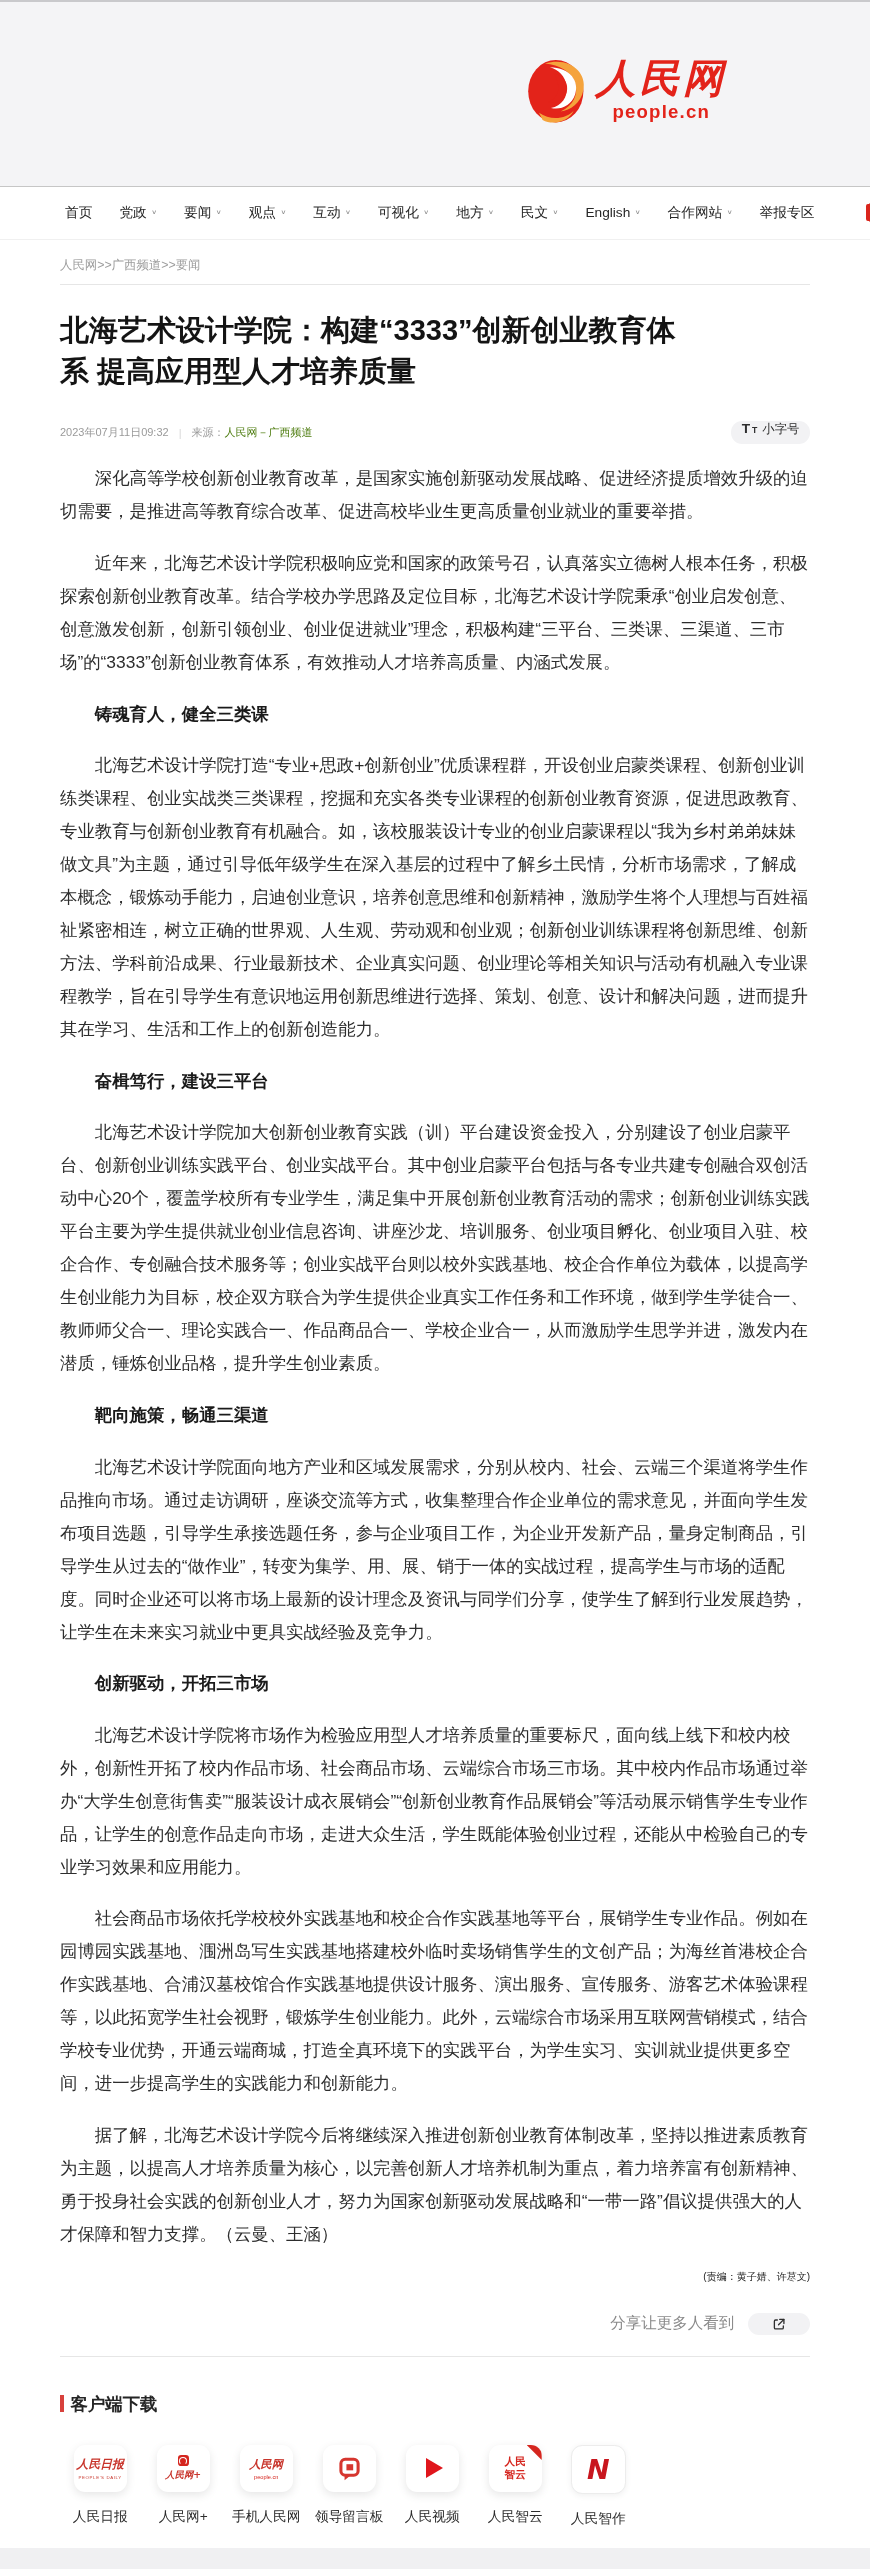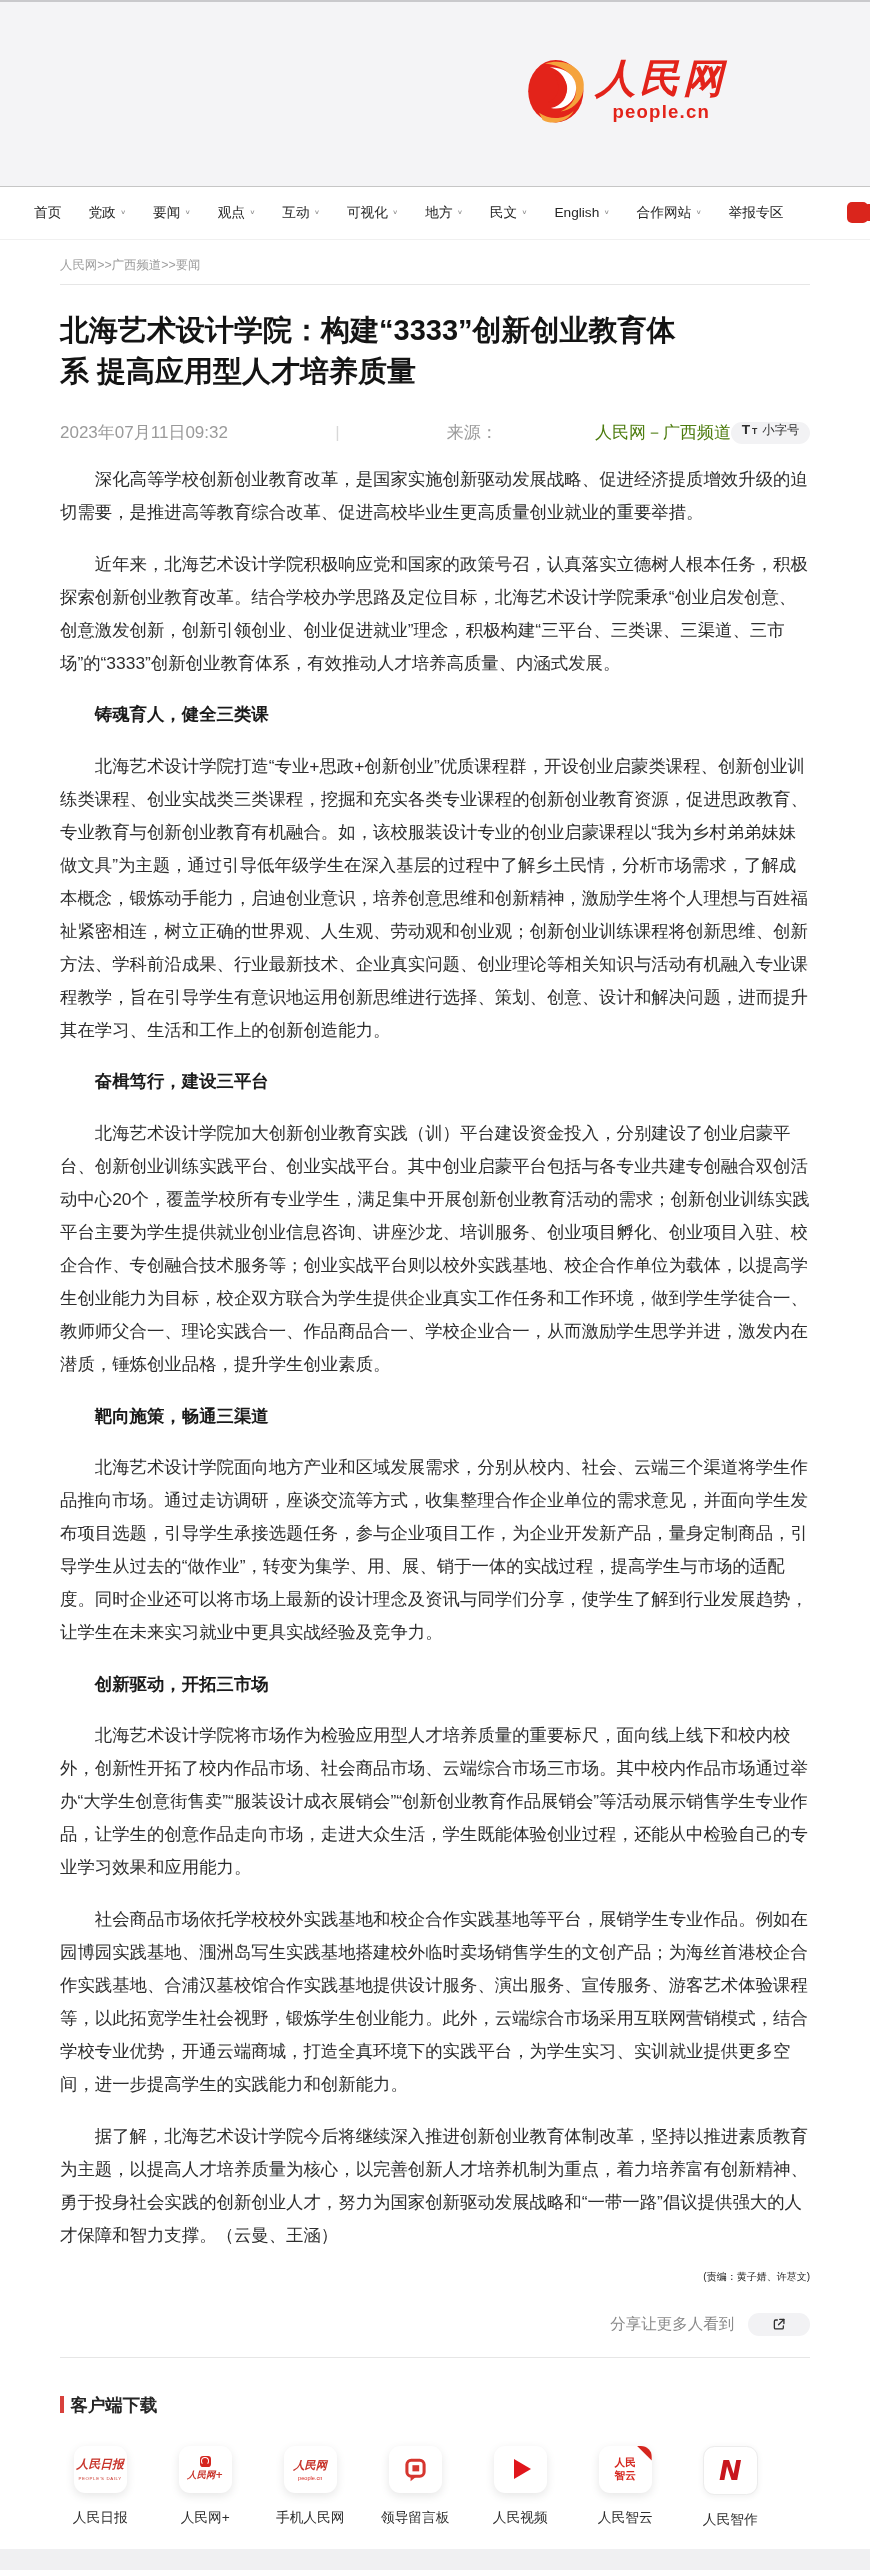--- a/index.html
+++ b/index.html
@@ -11,36 +11,36 @@
   .site-header { height:184px; background:#f4f4f6; position:relative; }
   .logo { position:absolute; left:527px; top:53px; display:flex; align-items:flex-start; gap:8.7px; }
   .logo-globe { width:60px; height:70px; }
   .logo-text { display:flex; flex-direction:column; align-items:center; }
   .logo-cn { font-family:"DejaVu Serif","Liberation Serif",serif; font-style:italic; font-weight:bold;
              font-size:40px; line-height:45px; color:#e3231a; letter-spacing:3.7px; white-space:nowrap; }
   .logo-en { font-size:18.6px; font-weight:bold; color:#e3231a; letter-spacing:1.2px; margin-top:1.2px; }
 
   
   .navbar { height:52px; background:#ffffff; border-top:0.6px solid #c6c6c6; border-bottom:0.6px solid #f0f0f0;
-            display:flex; align-items:center; padding-left:34px; gap:27px; position:relative; overflow:hidden; }
+            display:flex; align-items:center; padding-left:65px; gap:27px; position:relative; overflow:hidden; }
   .nav-item { display:flex; align-items:center; gap:4.4px; font-size:13.7px; color:#262626; cursor:pointer; white-space:nowrap; }
   .chev { font-size:8px; color:#8f8f8f; transform:scaleY(.75); }
   .chev:empty { display:none; }
   .nav-spacer { flex:1; }
   .nav-app { width:21px; height:21px; min-width:21px; border-radius:5px; background:#da251c;
              display:flex; align-items:center; justify-content:center; margin-right:2.5px; }
   .nav-clip { position:absolute; right:0; top:17px; width:4.4px; height:17.4px; background:#da251c; border-radius:1.9px 0 0 1.9px; }
 
   
   .content { width:750px; margin-left:60px; }
   .breadcrumb { padding-top:17px; font-size:12.4px; color:#9d9d9d; }
   .top-divider { border:none; border-top:0.6px solid #e6e6e6; margin:10.6px 0 0 0; }
   .article-title { margin-top:25px; font-weight:bold; color:#141414; font-size:29px; line-height:41px; }
   .meta-row { margin-top:29px; display:flex; align-items:center; }
-  .meta-left { flex:1; display:flex; align-items:center; font-size:17px;justify-content:space-between; }
+  .meta-left { flex:1; display:flex; align-items:center; font-size:11px; }
   .meta-date { color:#9a9a9a; }
   .meta-sep { color:#d8d8d8; margin:0 10px; }
   .meta-source-label { color:#9a9a9a; }
   .meta-source { color:#4d7c0f; }
   .font-pill { height:22.4px; padding:0 10.6px; border-radius:11.2px; background:#f2f2f4; display:flex;
                align-items:baseline; gap:5px; color:#2e2e2e; cursor:pointer; }
   .t-big { font-size:13.7px; font-weight:bold; }
   .t-small { font-size:8.7px; font-weight:bold; margin-left:-3.1px; }
   .pill-label { font-size:12.4px; }
 
@@ -53,21 +53,21 @@
   .share-text { font-size:15.5px; color:#8a8a8a; }
   .share-btn { width:62px; height:22.4px; border-radius:11.2px; background:#f2f2f4;
                display:flex; align-items:center; justify-content:center; cursor:pointer; }
   .bottom-divider { border:none; border-top:0.6px solid #e6e6e6; margin:21px 0 0 0; }
 
   
   .downloads { margin-left:60px; }
   .dl-head { margin-top:35px; display:flex; align-items:center; gap:6.8px; }
   .dl-bar { width:3.7px; height:17px; background:#d8413c; }
   .dl-title { font-size:17.4px; font-weight:bold; color:#252525; }
-  .apps { display:flex; gap:52px; margin-top:29px; margin-left:13.7px; }
+  .apps { display:flex; gap:30px; margin-top:29px; margin-left:13.7px; }
   .app { width:53px; display:flex; flex-direction:column; align-items:center; cursor:pointer; }
   .app-card { width:53px; height:47px; background:#ffffff; border-radius:11.2px;
               box-shadow:0 3.1px 10px rgba(0,0,0,.10); display:flex; flex-direction:column;
               align-items:center; justify-content:center; position:relative; overflow:hidden; }
   .app-label { margin-top:16px; font-size:13.7px; color:#2d2d2d; white-space:nowrap; }
 
   .pd-cn,.pp-text,.mp-cn { font-family:"DejaVu Serif","Liberation Serif",serif; font-style:italic;
                            font-weight:bold; color:#c8352c; white-space:nowrap; }
   .pd-cn { font-size:11.8px; }
   .pd-en { font-size:4.4px; color:#c8352c; letter-spacing:0.6px; margin-top:2.5px; }

